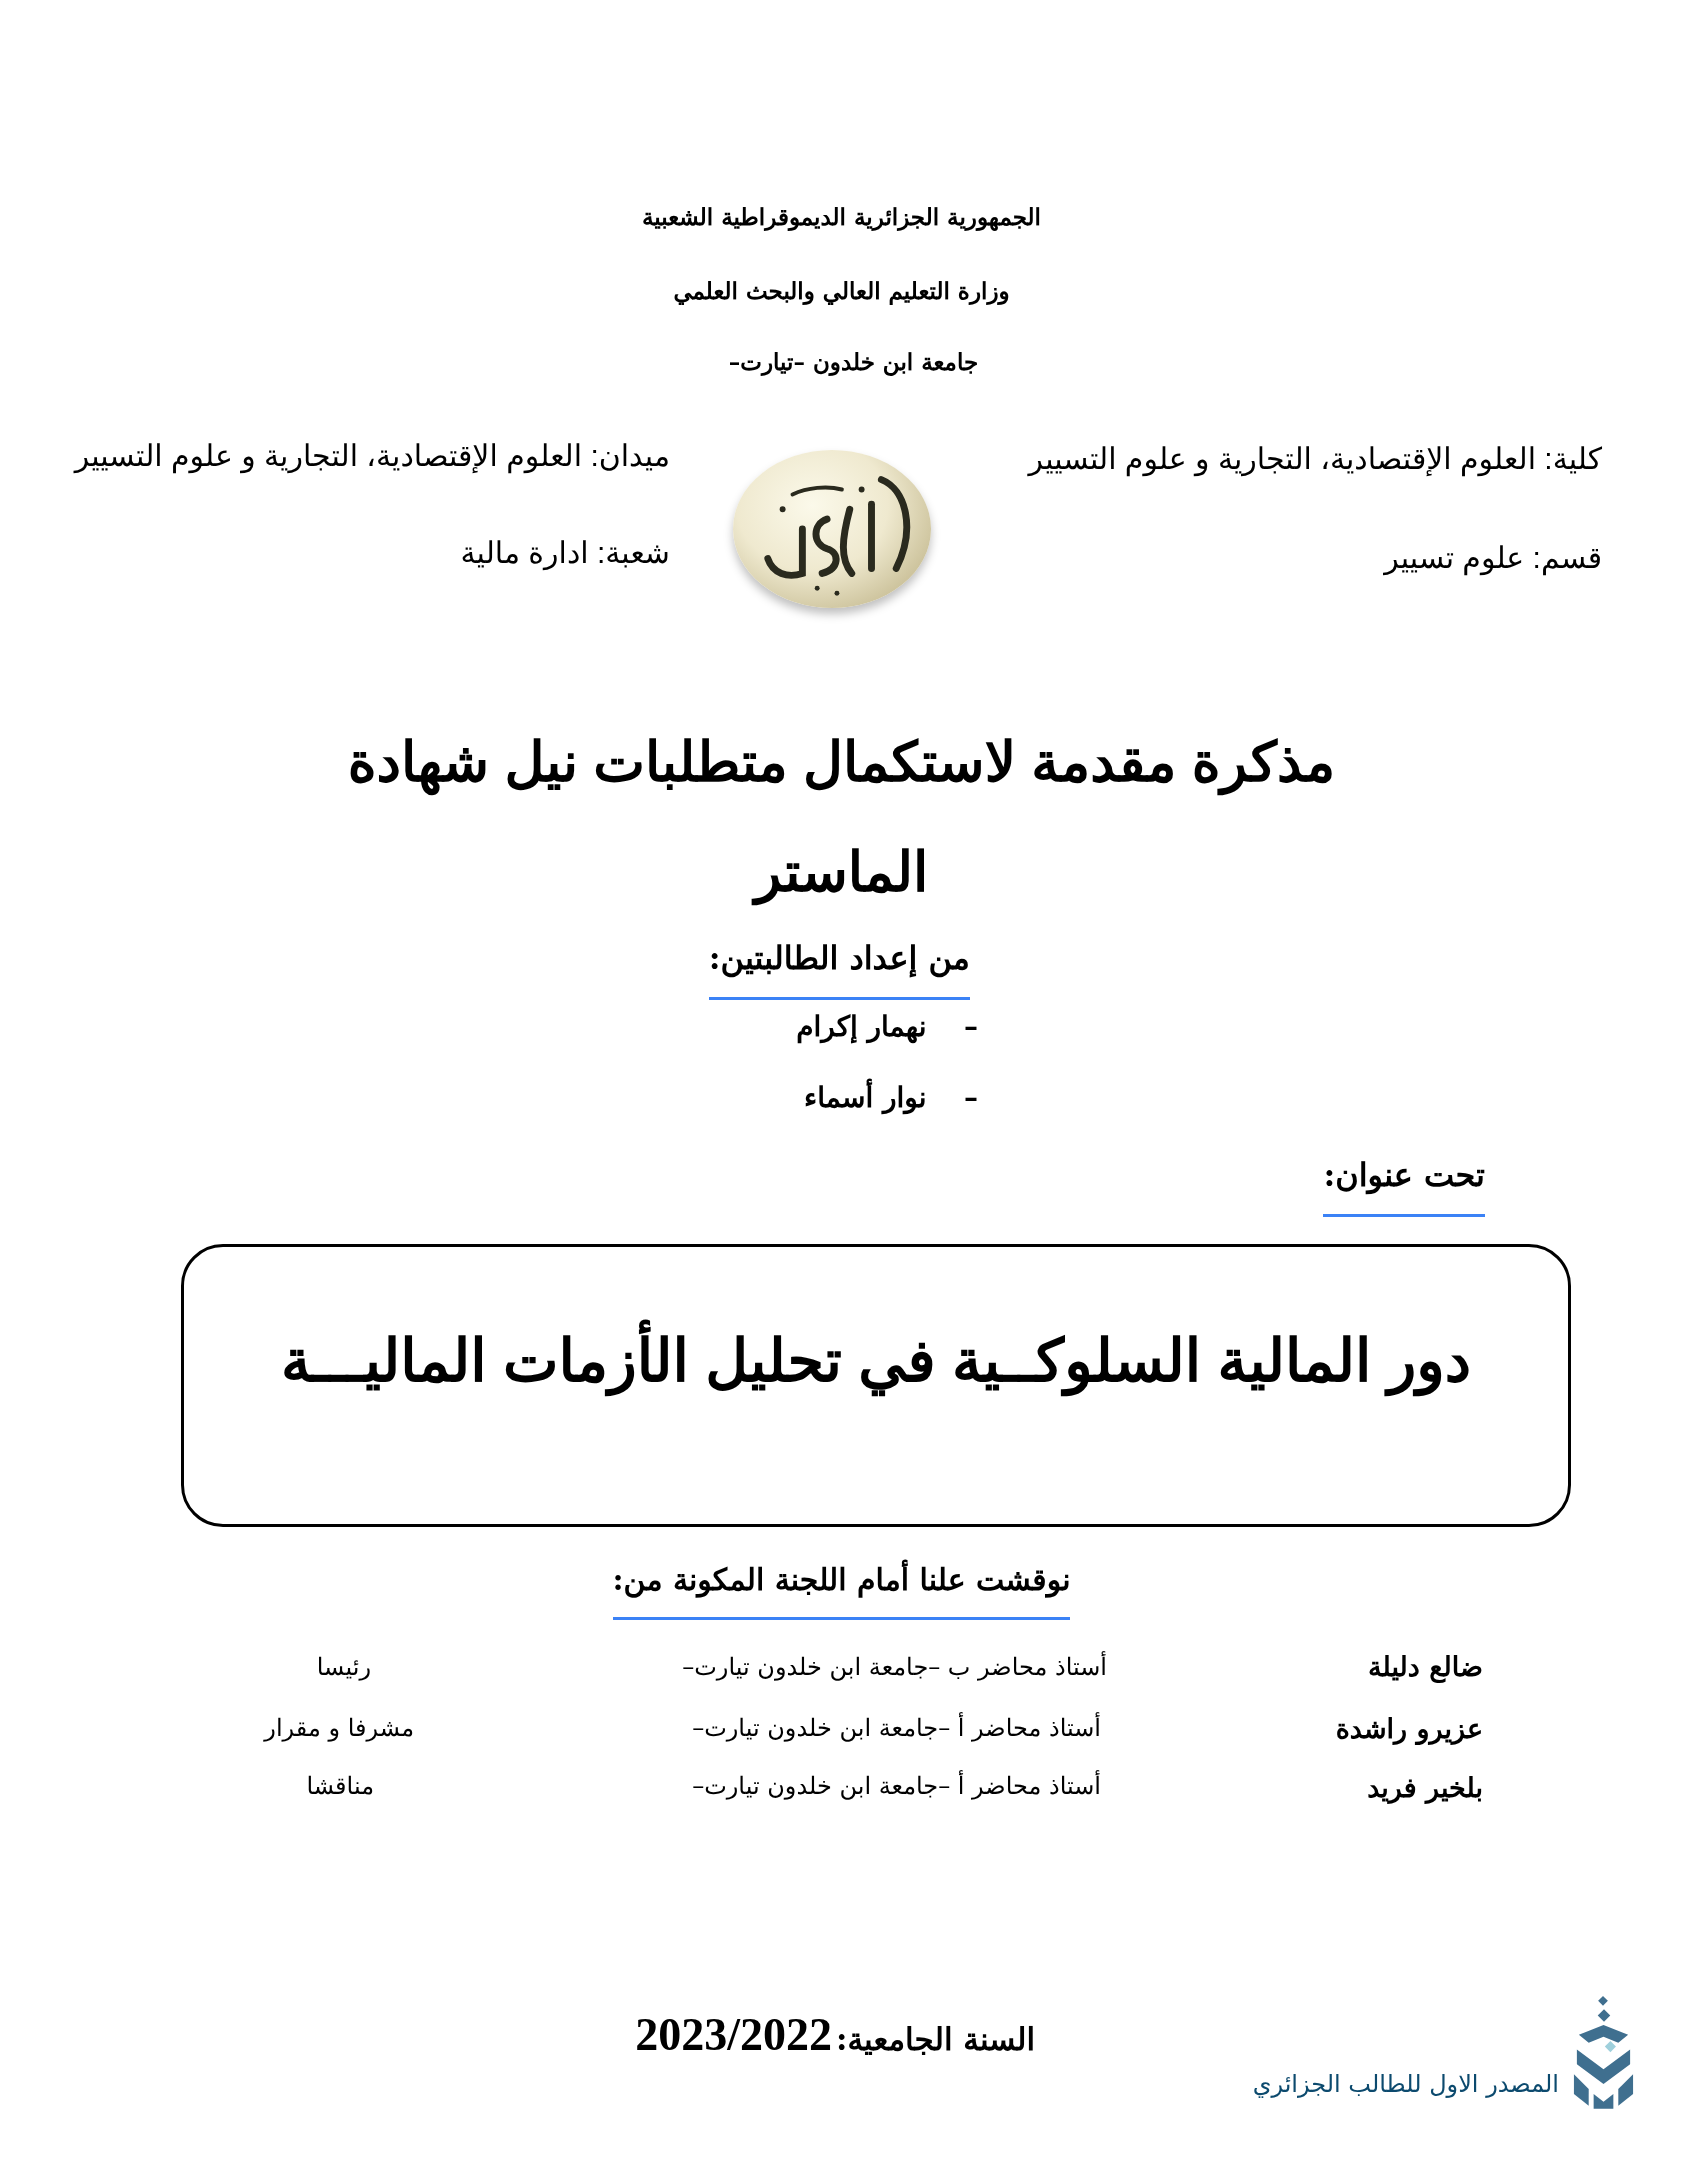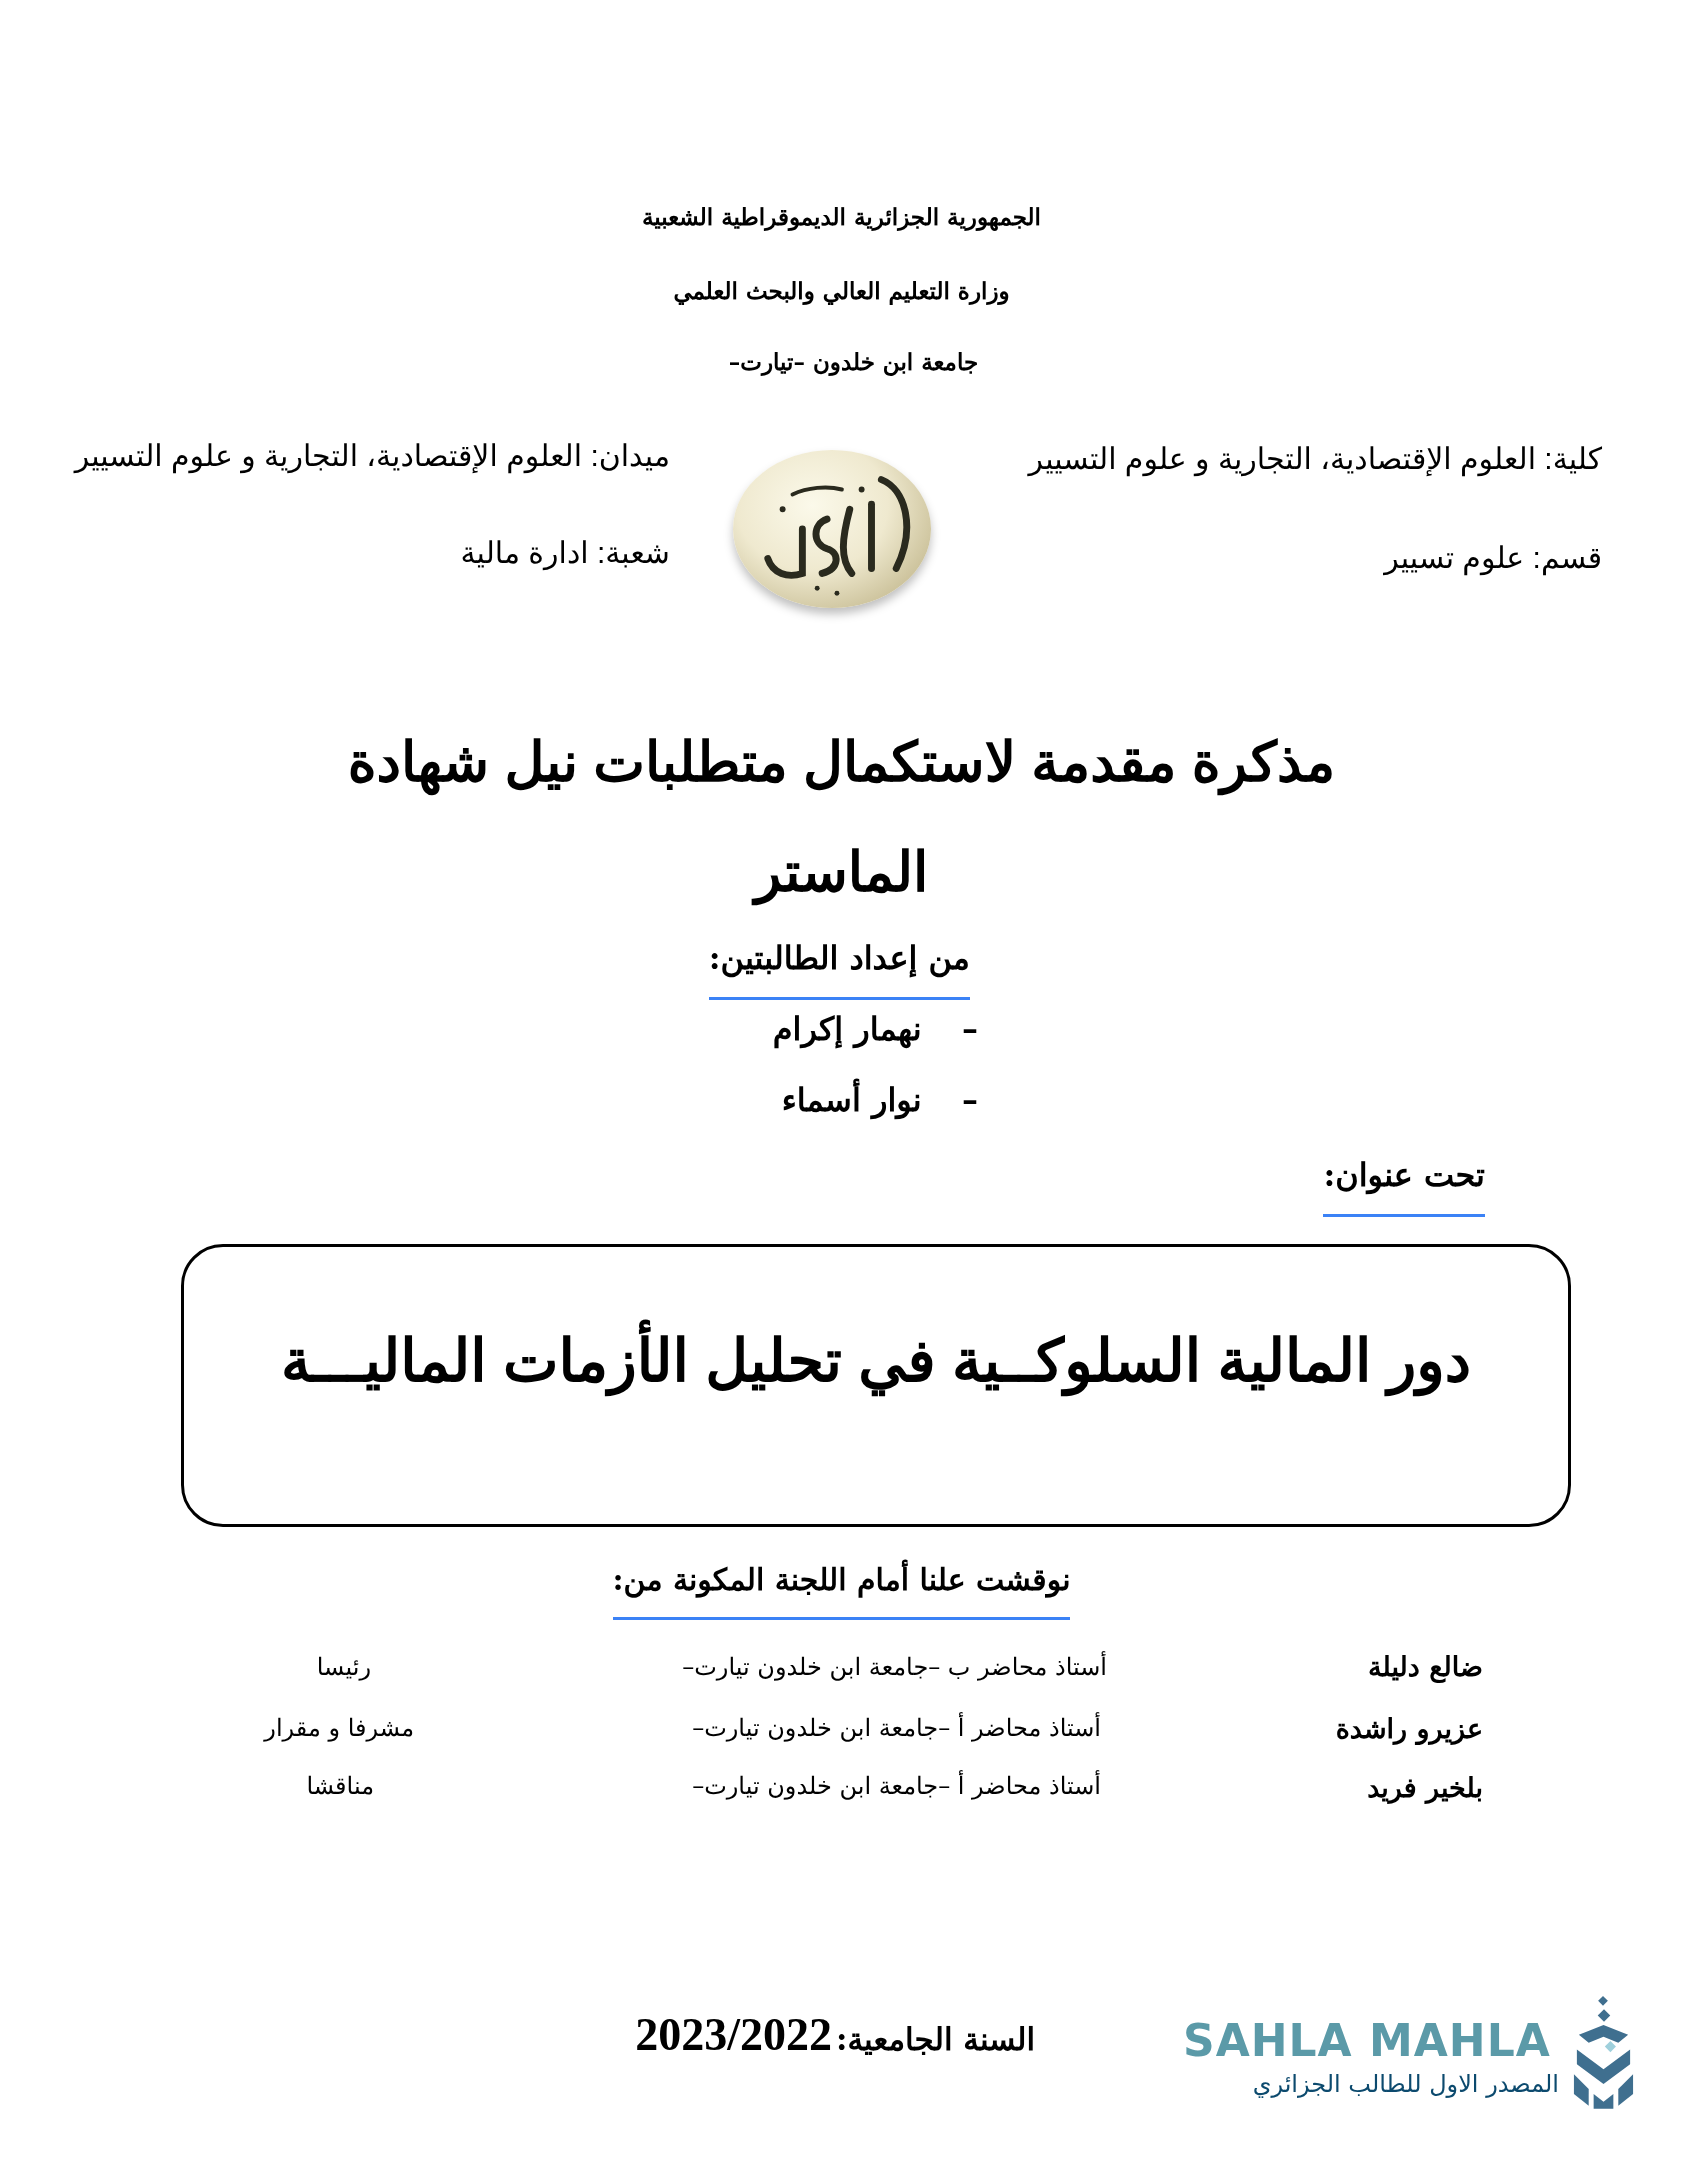--- a/index.html
+++ b/index.html
@@ -18,21 +18,21 @@
     box-shadow: 0 6px 10px rgba(0,0,0,0.25);
     position: relative; overflow: hidden;
   }
   .logo-egg svg { position: absolute; left: 0; top: 0; }
 
   .big-title { font-family: "Liberation Sans", sans-serif; font-weight: bold; font-size: 55px; }
 
   .underlined { border-bottom: 3px solid #3b82f6; padding-bottom: 20px; display: inline-block; }
 
   .students-hdr { font-family: "DejaVu Serif", serif; font-weight: bold; font-size: 32px; }
-  .student { font-family: "DejaVu Serif", serif; font-weight: bold; font-size: 32px; white-space: nowrap; }
+  .student { font-family: "DejaVu Serif", serif; font-weight: bold; font-size: 28px; white-space: nowrap; }
 
   .title-box {
     left: 181px; top: 1244px; width: 1390px; height: 283px;
     border: 3px solid #000; border-radius: 42px; box-sizing: border-box;
   }
   .thesis-title { font-family: "Liberation Sans", sans-serif; font-weight: bold; font-size: 59px; letter-spacing: 1px; }
 
   .jury-hdr { font-family: "DejaVu Serif", serif; font-weight: bold; font-size: 30px; }
   .jury-name { font-family: "DejaVu Serif", serif; font-weight: bold; font-size: 27px; white-space: nowrap; }
   .jury-text { font-family: "DejaVu Serif", serif; font-size: 24px; white-space: nowrap; }
@@ -119,21 +119,20 @@
   <div class="abs jury-text rtl" style="right:582px; top:1772px;">أستاذ محاضر أ –جامعة ابن خلدون تيارت–</div>
   <div class="abs jury-text rtl" style="right:1309px; top:1772px;">مناقشا</div>
 </div>
 
 <div class="abs rtl" style="right:648px; top:2008px; white-space:nowrap;">
   <span class="year-label">السنة الجامعية:</span>
   <span class="year-val" style="direction:ltr; unicode-bidi:embed;">2023/2022</span>
 </div>
 
 <div class="abs" style="left:1183px; top:1995px; width:455px; height:119px;">
-  <div class="abs brand-name" style="left:0; top:20px;">SAHLA MAHLA</div>
   <div class="abs brand-tag rtl" style="right:79px; top:75px;">المصدر الاول للطالب الجزائري</div>
   <div class="abs" style="right:0; top:0;">
     <svg width="69" height="119" viewBox="0 0 70 120">
       <g fill="#3f6f8f">
         <rect x="31" y="2" width="7" height="7" transform="rotate(45 34.5 5.5)"></rect>
         <rect x="31" y="16" width="9" height="9" transform="rotate(45 35.5 20.5)"></rect>
         <path d="M10 40 L35 30 L60 40 L50 48 L35 42 L20 48 Z"></path>
         <path d="M8 55 L35 75 L62 55 L62 70 L35 90 L8 70 Z"></path>
         <path d="M5 80 L20 95 L20 112 L5 100 Z"></path>
         <path d="M65 80 L50 95 L50 112 L65 100 Z"></path>

